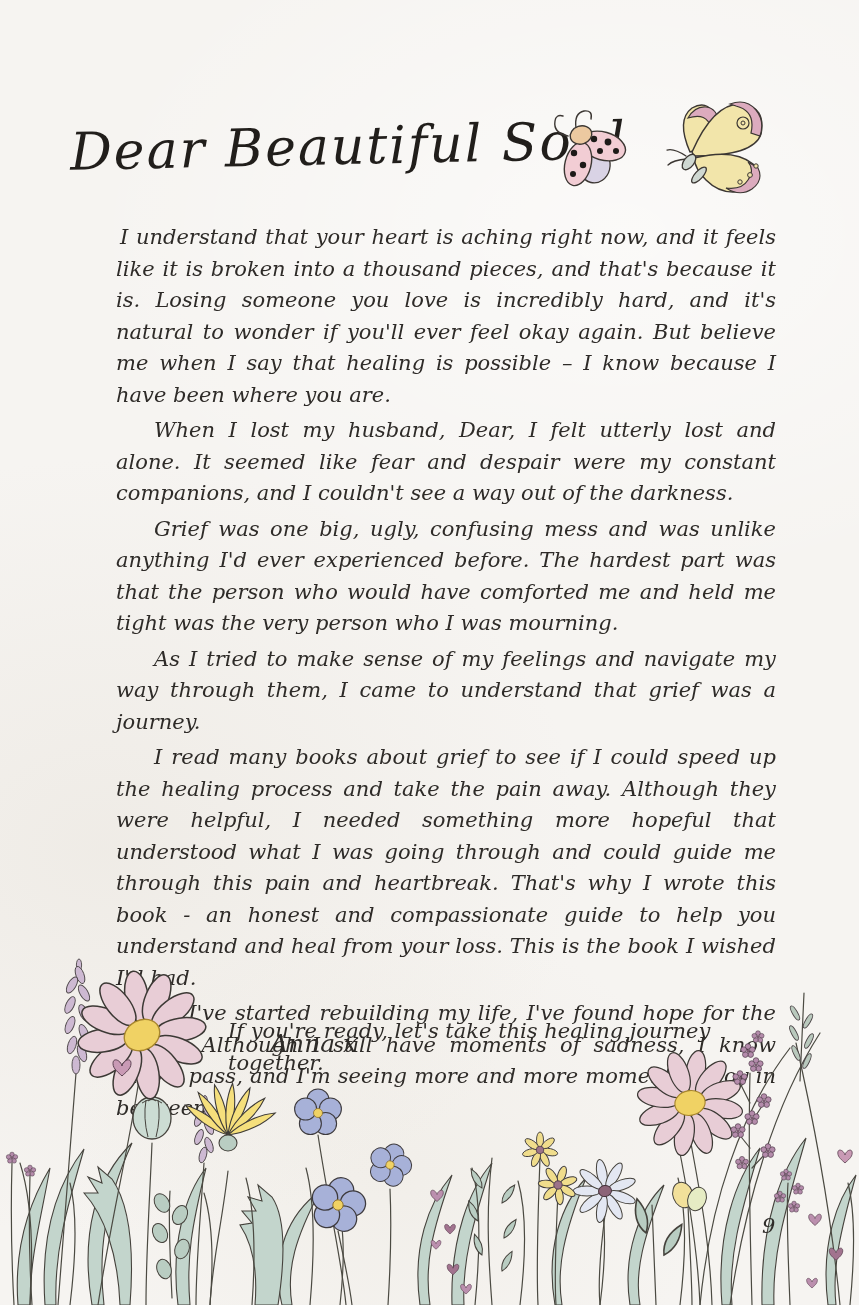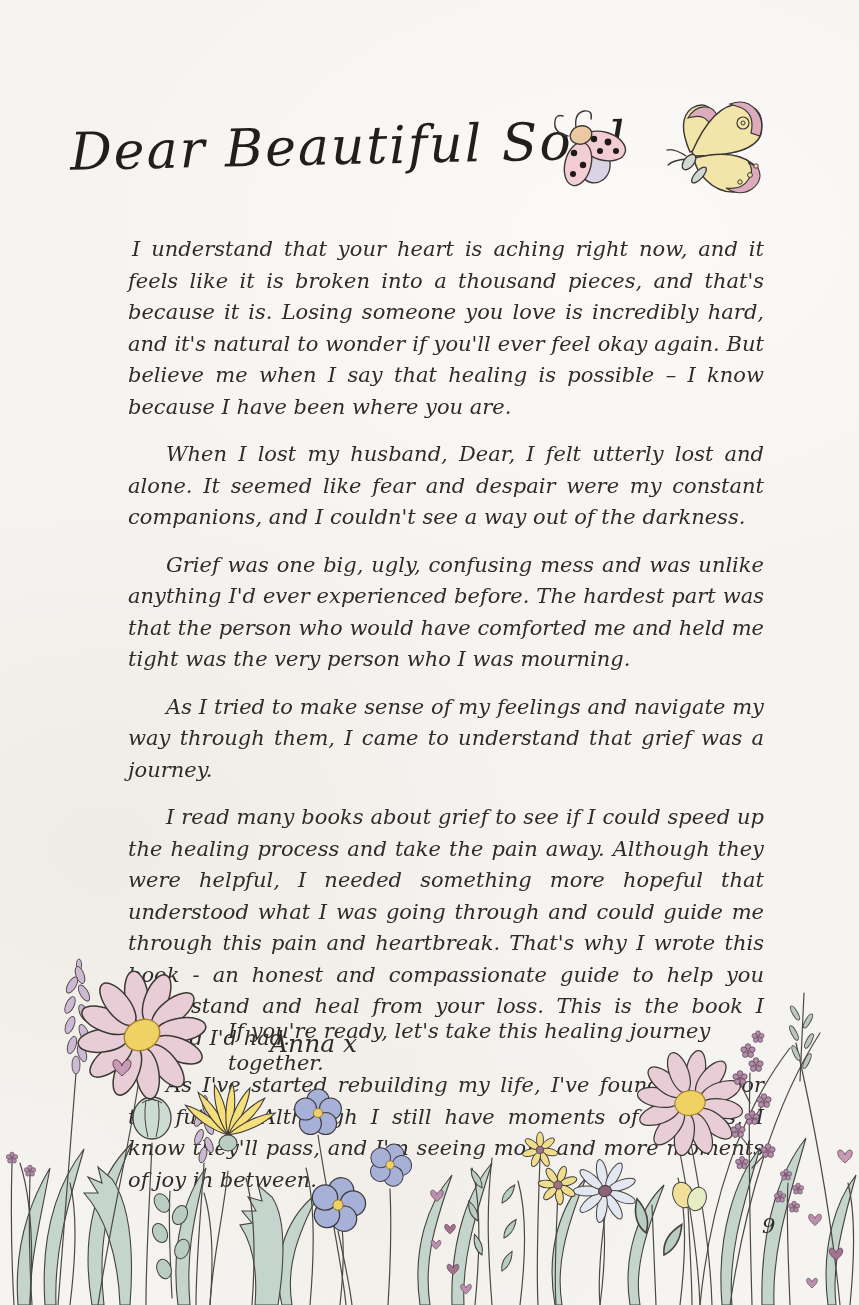--- a/index.html
+++ b/index.html
@@ -20,21 +20,21 @@
     white-space:nowrap;
   }
   .deco{ position:absolute; }
   .ladybug{ left:542px; top:104px; }
   .butterfly{ left:664px; top:90px; }
   .letter{
     position:absolute; left:112px; top:218px; width:668px;
     font-style:italic; font-size:21px; line-height:31.5px;
     text-align:justify;
   }
-  .letter p{ margin:16px; text-indent:38px;font-style:italic; }
+  .letter p{ margin:4px; text-indent:38px;font-style:italic; }
   .letter p.first{ text-indent:4px; }
   .closing{
     position:absolute; left:228px; top:996px; width:560px;
     font-style:italic; font-size:21px; line-height:31.5px;margin-top:20px;
   }
   .signature{
     position:absolute; left:270px; top:1029px;
     font-style:italic; font-size:25px;
   }
   .pagenum{

